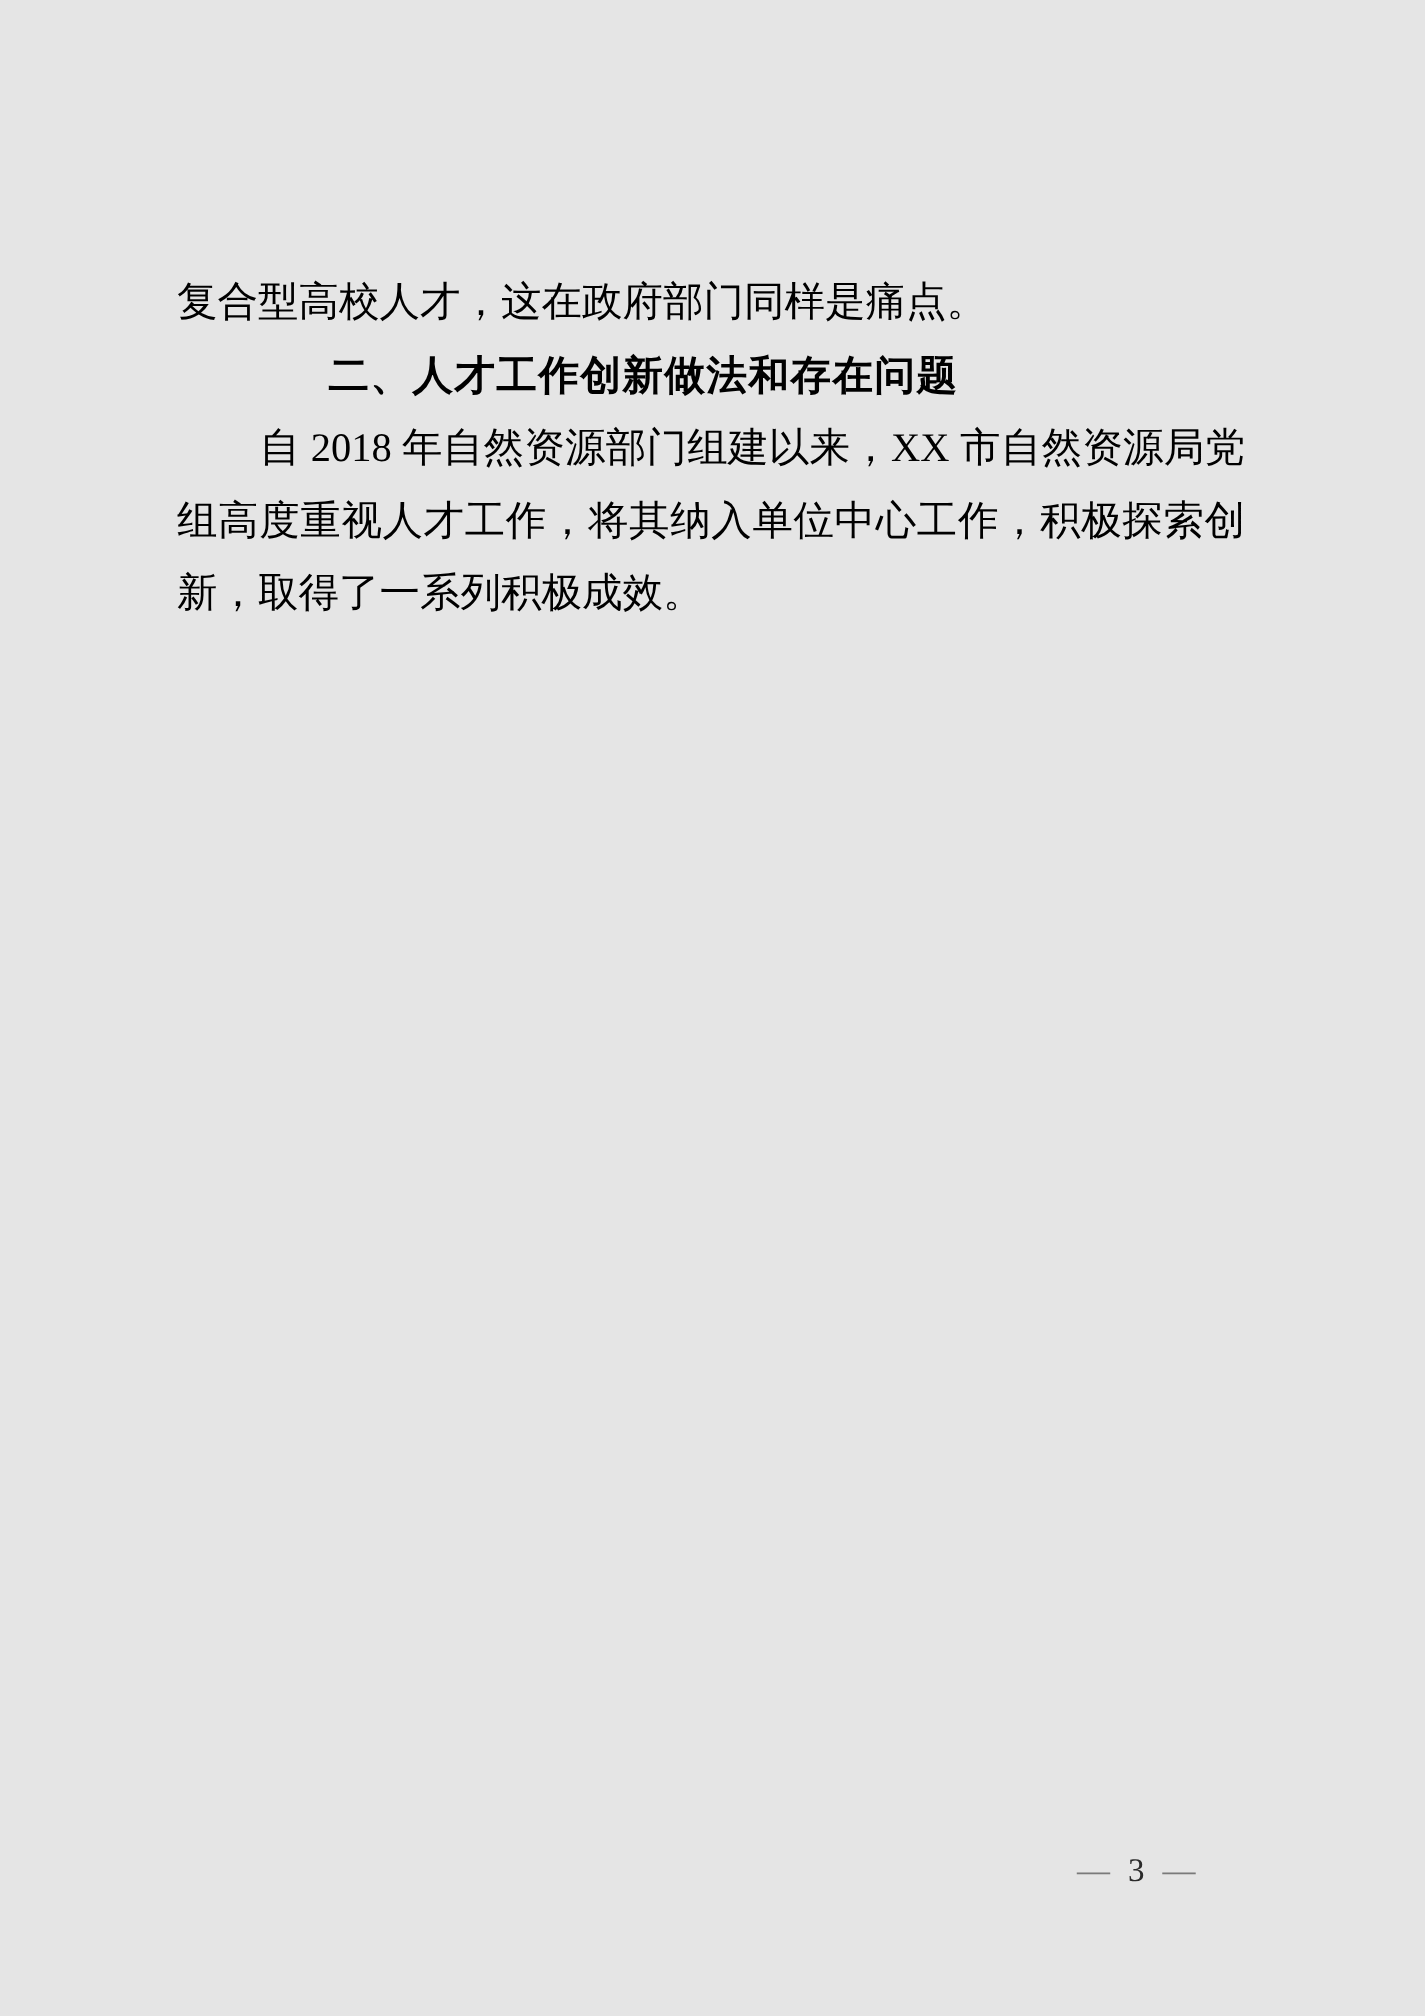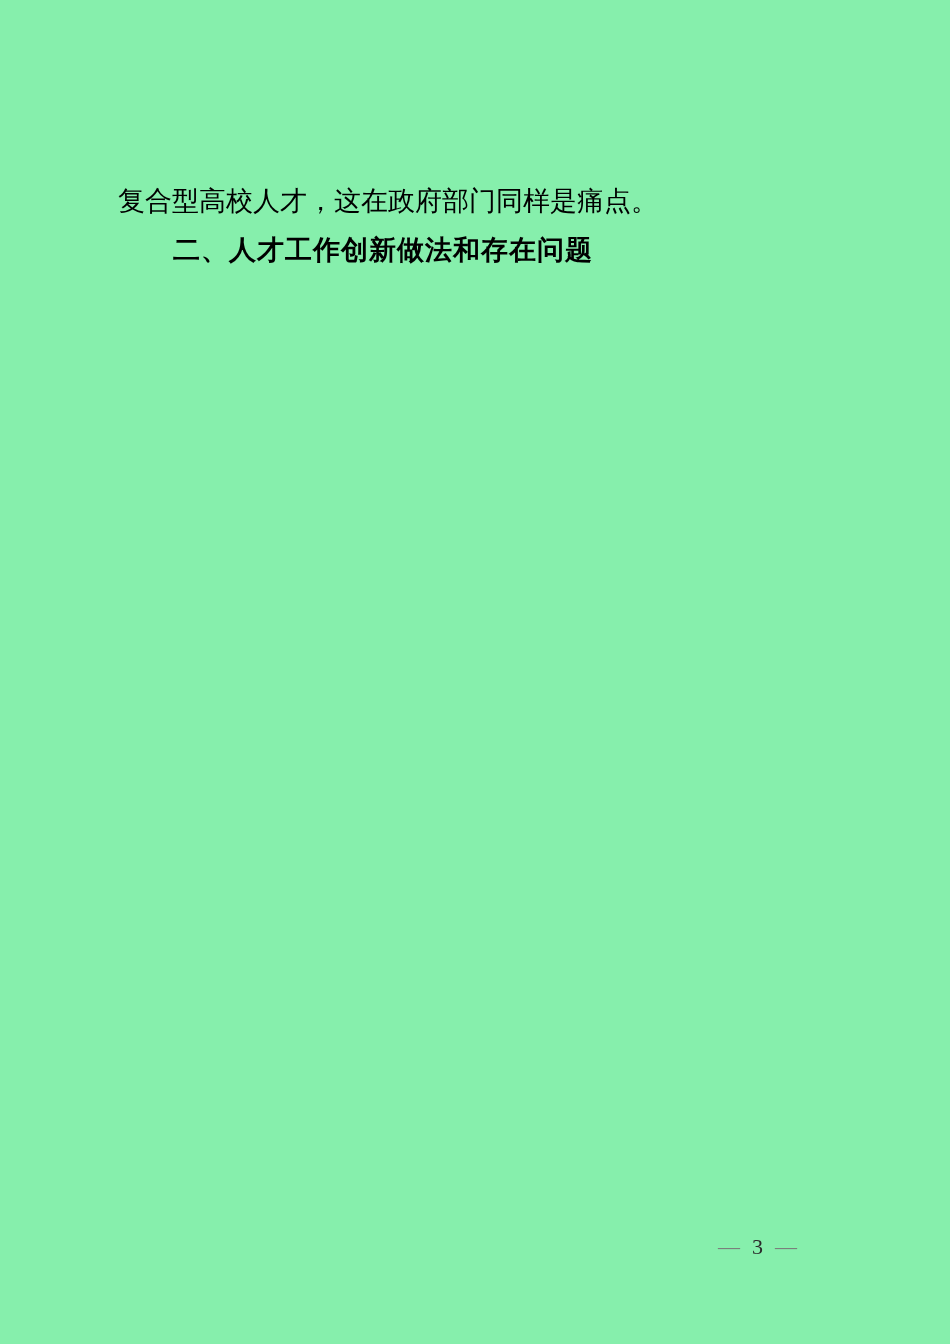--- a/index.html
+++ b/index.html
@@ -1,21 +1,21 @@
 <!DOCTYPE html>
 <html><head>
 <meta charset="utf-8">
 <style>
   * { margin: 0; padding: 0; box-sizing: border-box; }
   html, body { background: #ffffff; }
   .page {
     position: relative;
     width: 950px;
     height: 1344px;
-    background: #86efac;
+    background: #e5e5e5;
     overflow: hidden;
     color: #000000;
     font-family: "Liberation Serif", "DejaVu Serif", serif;
   }
   .doc-body {
     position: absolute;
     left: 118px;
     top: 177px;
     width: 712px;
   }
@@ -23,20 +23,21 @@
     font-size: 27px;
     line-height: 48.6px;
     text-align: justify;
     text-justify: inter-ideograph;
     color: #000000;
   }
   .para.indent { text-indent: 55px; }
   .run-bold { font-weight: 700; }
   .heading1 .run-bold, .heading2 .run-bold {
     font-family: Liberation Serif, serif;
+    margin-left: 46px;
   }
   .heading1, .heading2 {
     font-weight: 700;
     letter-spacing: 1px;
   }
   .footer {
     position: absolute;
     left: 118px;
     top: 1234px;
     width: 712px;
@@ -50,19 +51,20 @@
   .footer .page-num { color: #2b2b2b; margin: 0 12px; }
 </style>
 </head>
 <body>
 
 <div class="page">
 
   <main class="doc-body" id="doc-body">
       <p class="para paragraph"><span class="run">复合型高校人才，这在政府部门同样是痛点。</span></p>
       <p class="para heading1 indent"><span class="run-bold">二、人才工作创新做法和存在问题</span></p>
+      <p class="para paragraph indent"><span class="run">自 2018 年自然资源部门组建以来，XX 市自然资源局党组高度重视人才工作，将其纳入单位中心工作，积极探索创新，取得了一系列积极成效。</span></p>
     </main>
 
   <div class="footer">
     <span class="dash">—</span><span class="page-num">3</span><span class="dash">—</span>
   </div>
 
 </div>
 
 </body></html>

